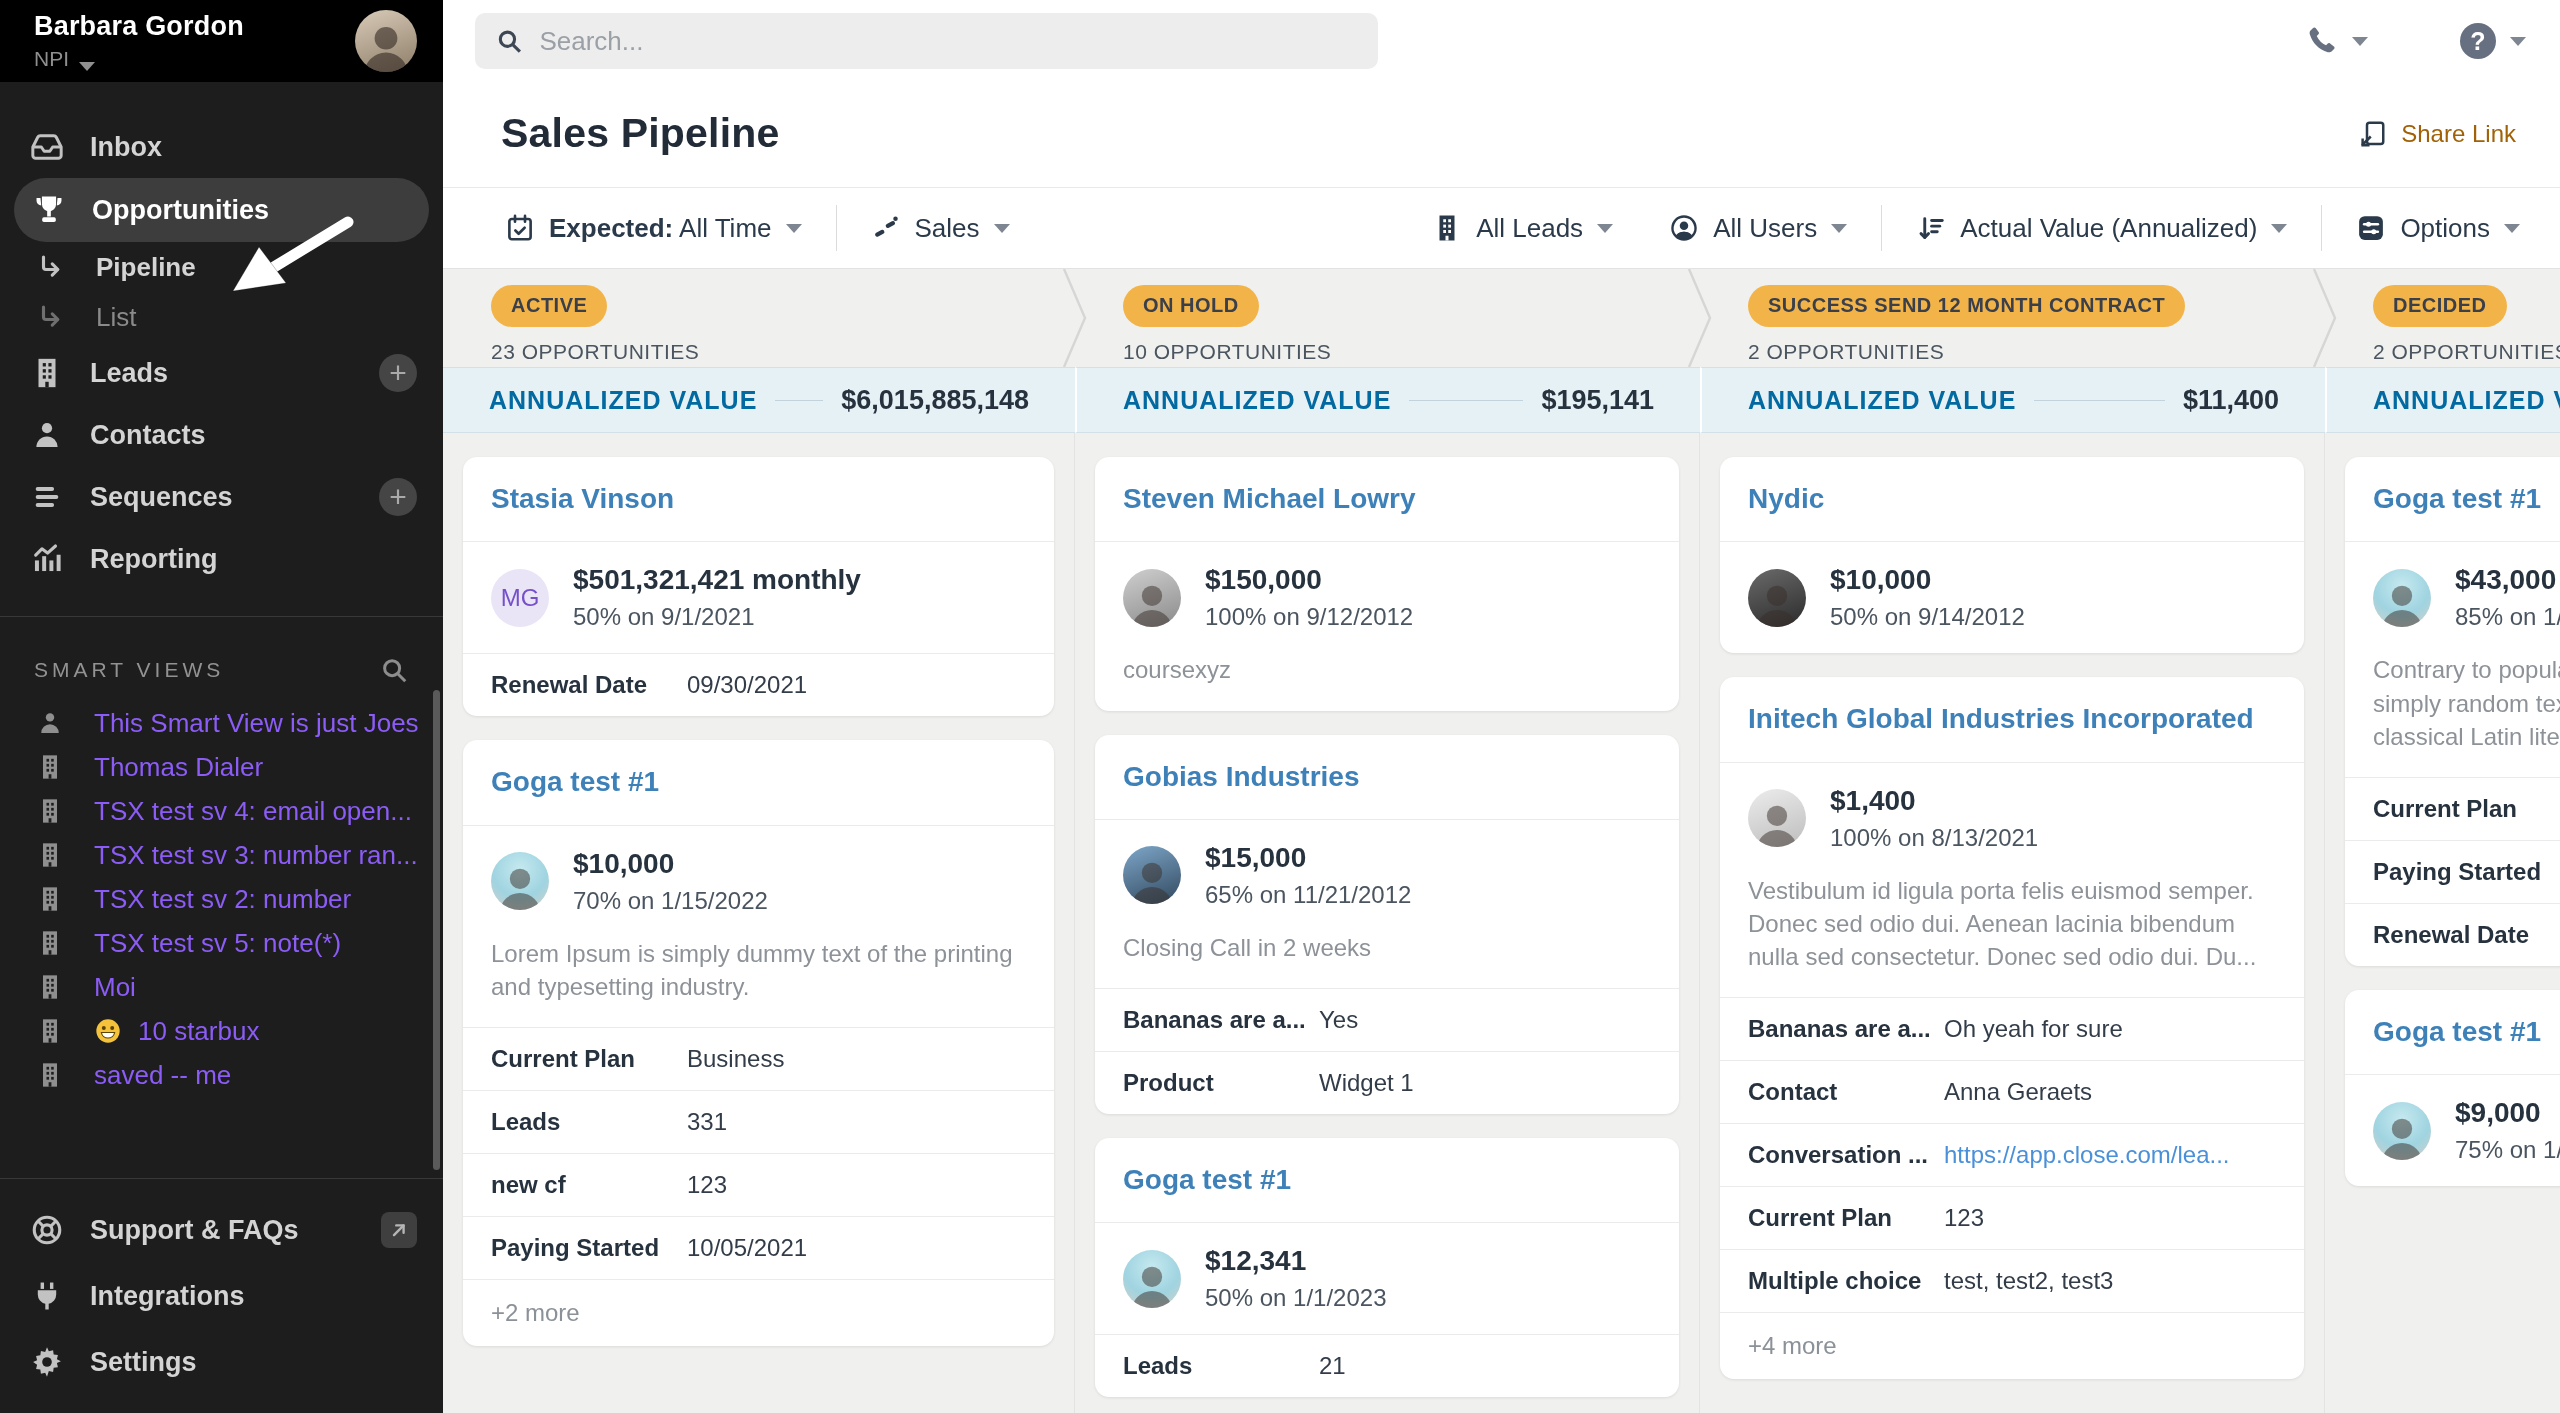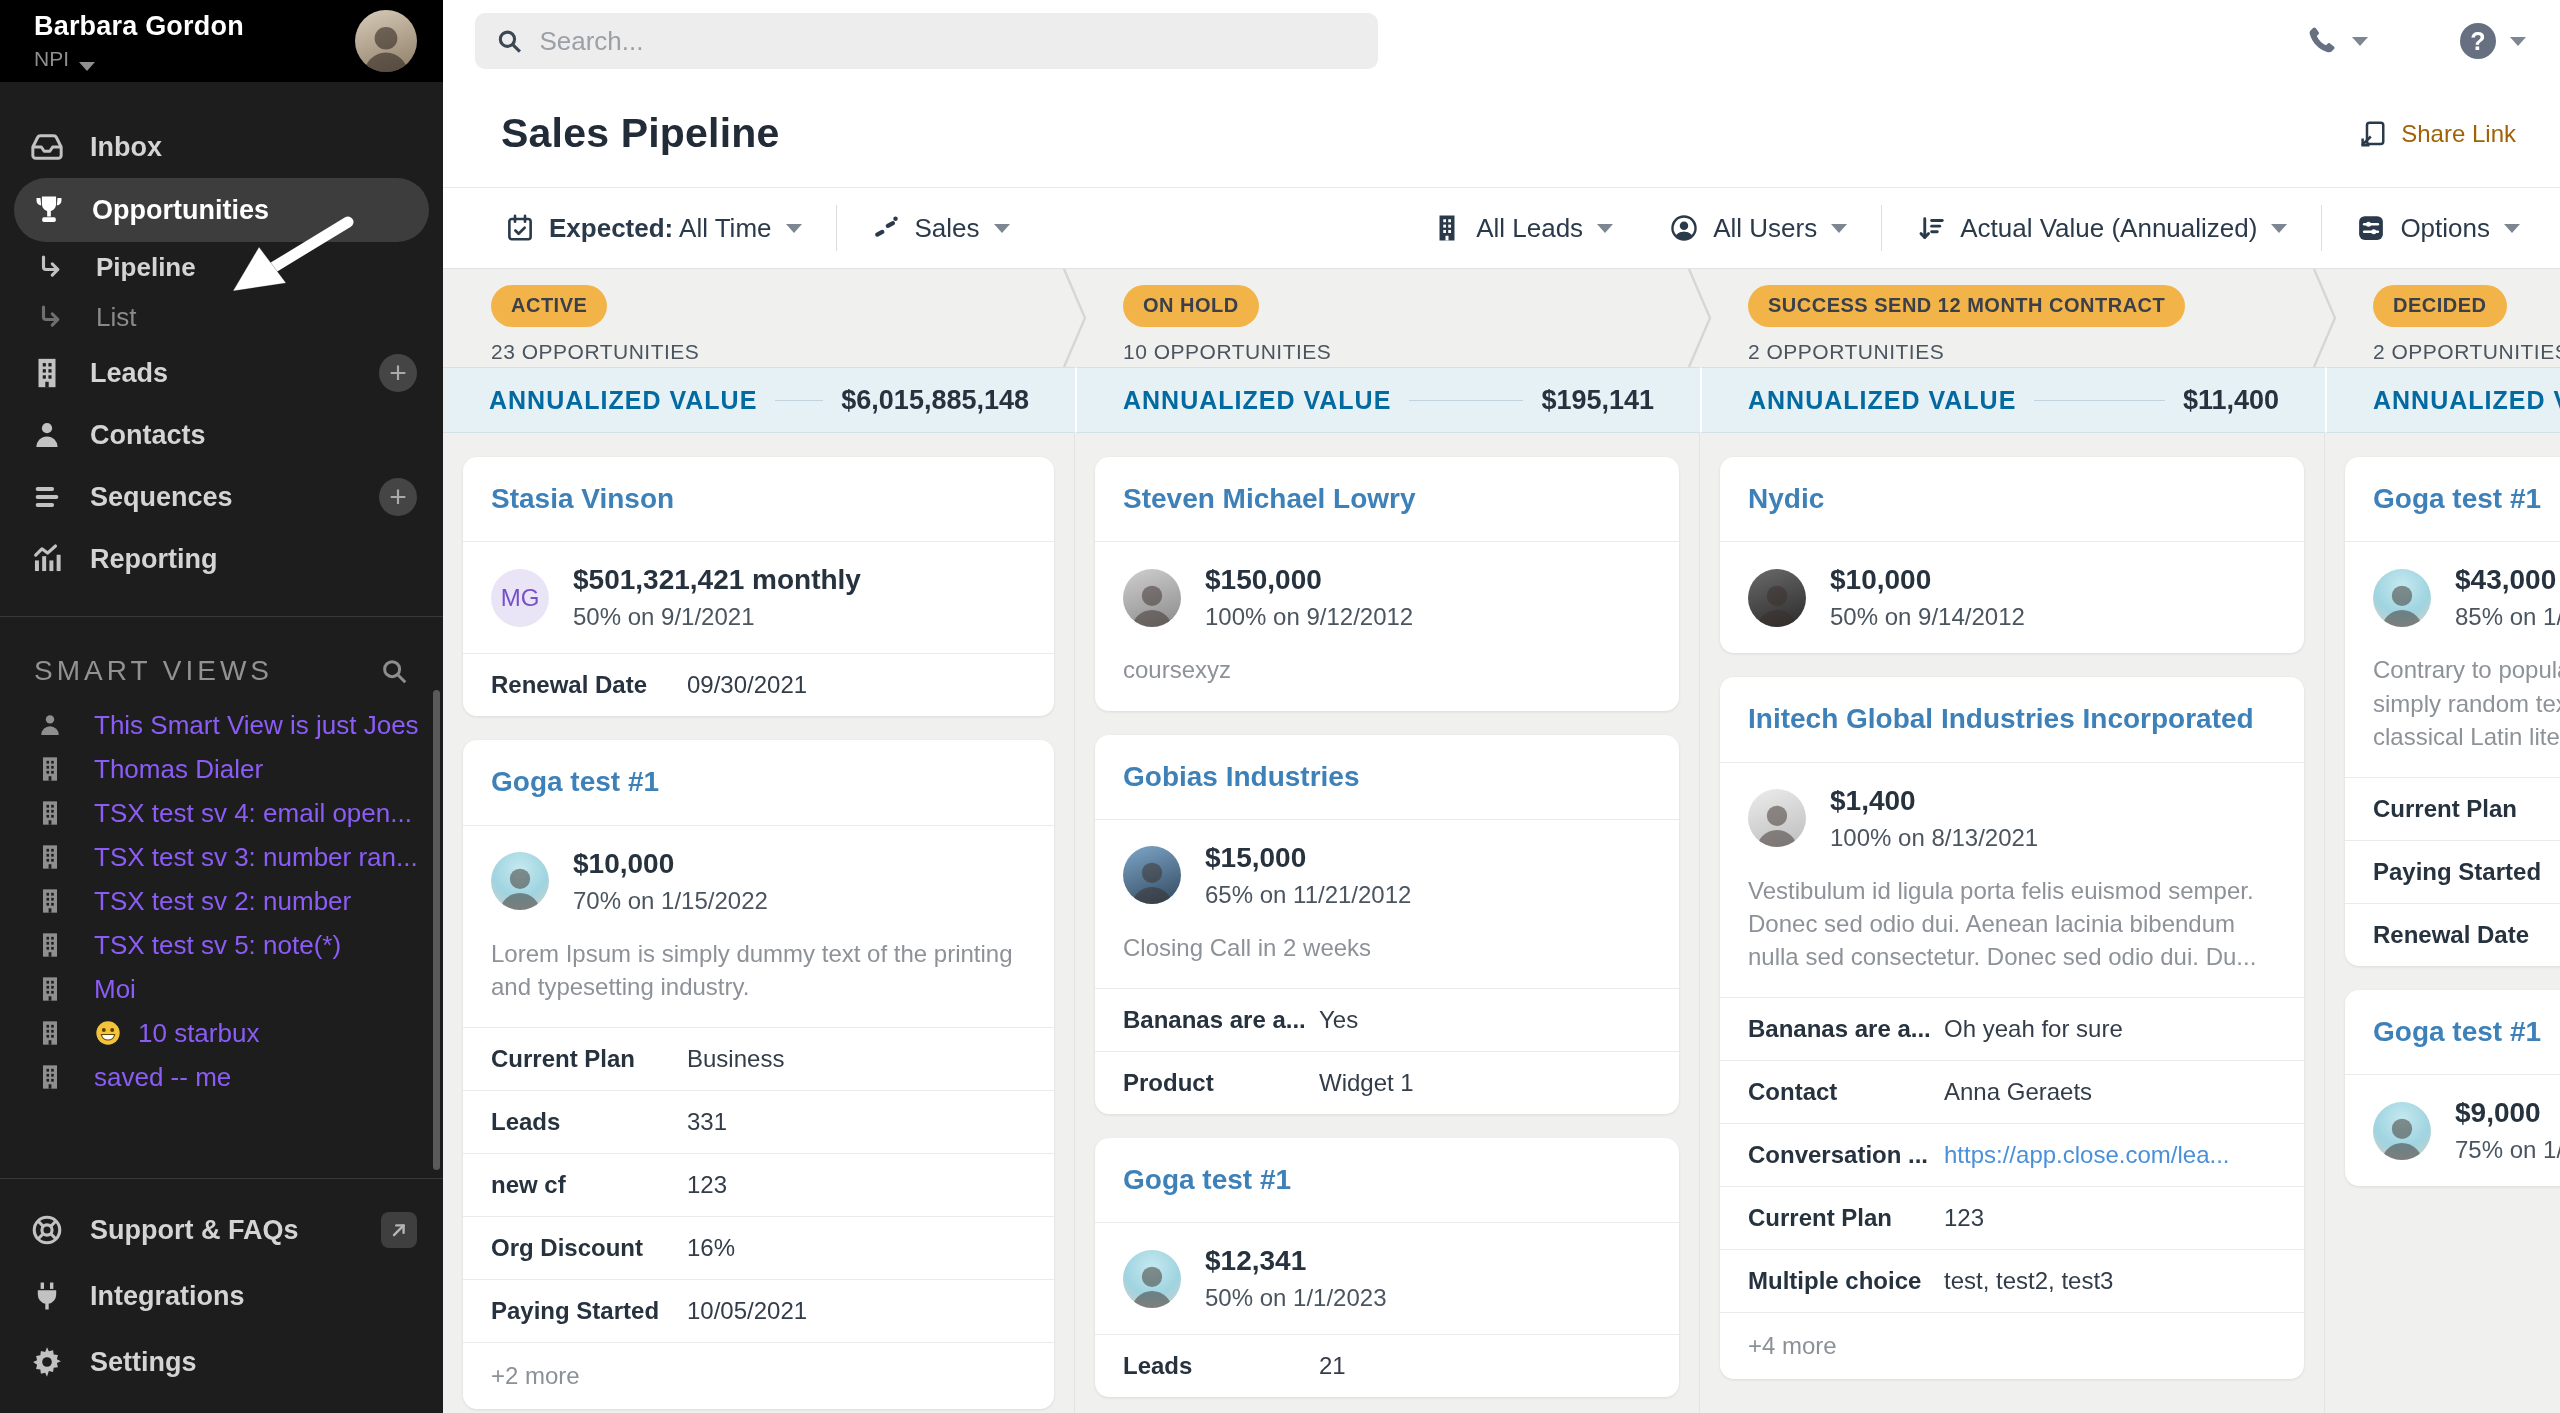--- a/index.html
+++ b/index.html
@@ -18,21 +18,21 @@
   .nav-item { display:flex; align-items:center; height:62px; padding:0 26px 0 30px; color:#d4d4d4; font-size:27px; font-weight:700; cursor:pointer; }
   .nav-item .icon { width:34px; height:34px; margin-right:26px; color:#c2c2c2; flex:0 0 34px; }
   .nav-item.active { background:#3d3d3d; border-radius:999px; margin:0 14px; padding:0 14px 0 18px; color:#fff; height:64px; }
   .nav-item.active .icon { color:#fff; }
   .nav-item.sub { height:50px; font-size:26px; }
   .nav-item.sub .icon { width:30px; height:30px; margin-left:4px; margin-right:28px; }
   .nav-item.muted { color:#8a8a8a; font-weight:400; }
   .nav-item.muted .icon { color:#6f6f6f; }
   .plus-btn { margin-left:auto; width:38px; height:38px; border-radius:50%; background:#454545; color:#aaa; font-size:30px; font-weight:400; display:flex; align-items:center; justify-content:center; cursor:pointer; }
   .sb-divider { border-top:1px solid #383838; margin:26px 0 0; }
-  .sv-header { display:flex; align-items:center; padding:38px 34px 16px; color:#929292; font-size:28px; letter-spacing:4px; font-weight:500; }
+  .sv-header { display:flex; align-items:center; padding:38px 34px 16px; color:#929292; font-size:21px; letter-spacing:4px; font-weight:500; }
   .sv-header .icon { margin-left:auto; width:30px; height:30px; color:#8d8d8d; cursor:pointer; }
   .sv-item { display:flex; align-items:center; height:44px; padding:0 26px 0 36px; color:#8b5cf6; font-size:26px; cursor:pointer; white-space:nowrap; }
   .sv-item .icon { width:28px; height:28px; margin-right:30px; color:#8f8f8f; flex:0 0 28px; }
   .sv-item .icon.emoji-ic { margin-right:16px; }
   .sb-bottom { margin-top:auto; padding-bottom:18px; }
   .sb-bottom .nav-item { height:66px; }
   .ext-badge { margin-left:auto; width:36px; height:36px; border-radius:8px; background:#3f3f3f; color:#b5b5b5; display:flex; align-items:center; justify-content:center; }
   .ext-badge svg { width:22px; height:22px; }
   .sb-scroll { position:absolute; right:3px; top:690px; width:7px; height:480px; border-radius:4px; background:#5a5a5a; cursor:pointer; }
   .annot-arrow { position:absolute; left:0; top:0; pointer-events:none; z-index:60; }
@@ -611,24 +611,20 @@
        </div>
             <div class="frow">
          <span class="flabel">Leads</span>
          <span class="fvalue">331</span>
        </div>
             <div class="frow">
          <span class="flabel">new cf</span>
          <span class="fvalue">123</span>
        </div>
             <div class="frow">
-         <span class="flabel">Org Discount</span>
-         <span class="fvalue">16%</span>
-       </div>
-            <div class="frow">
          <span class="flabel">Paying Started</span>
          <span class="fvalue">10/05/2021</span>
        </div>
         <div class="more-row">+2 more</div>
       </article>
         </div>
       </section>
       <section class="col">
         <div class="col-head">
       <span class="badge">ON HOLD</span>

